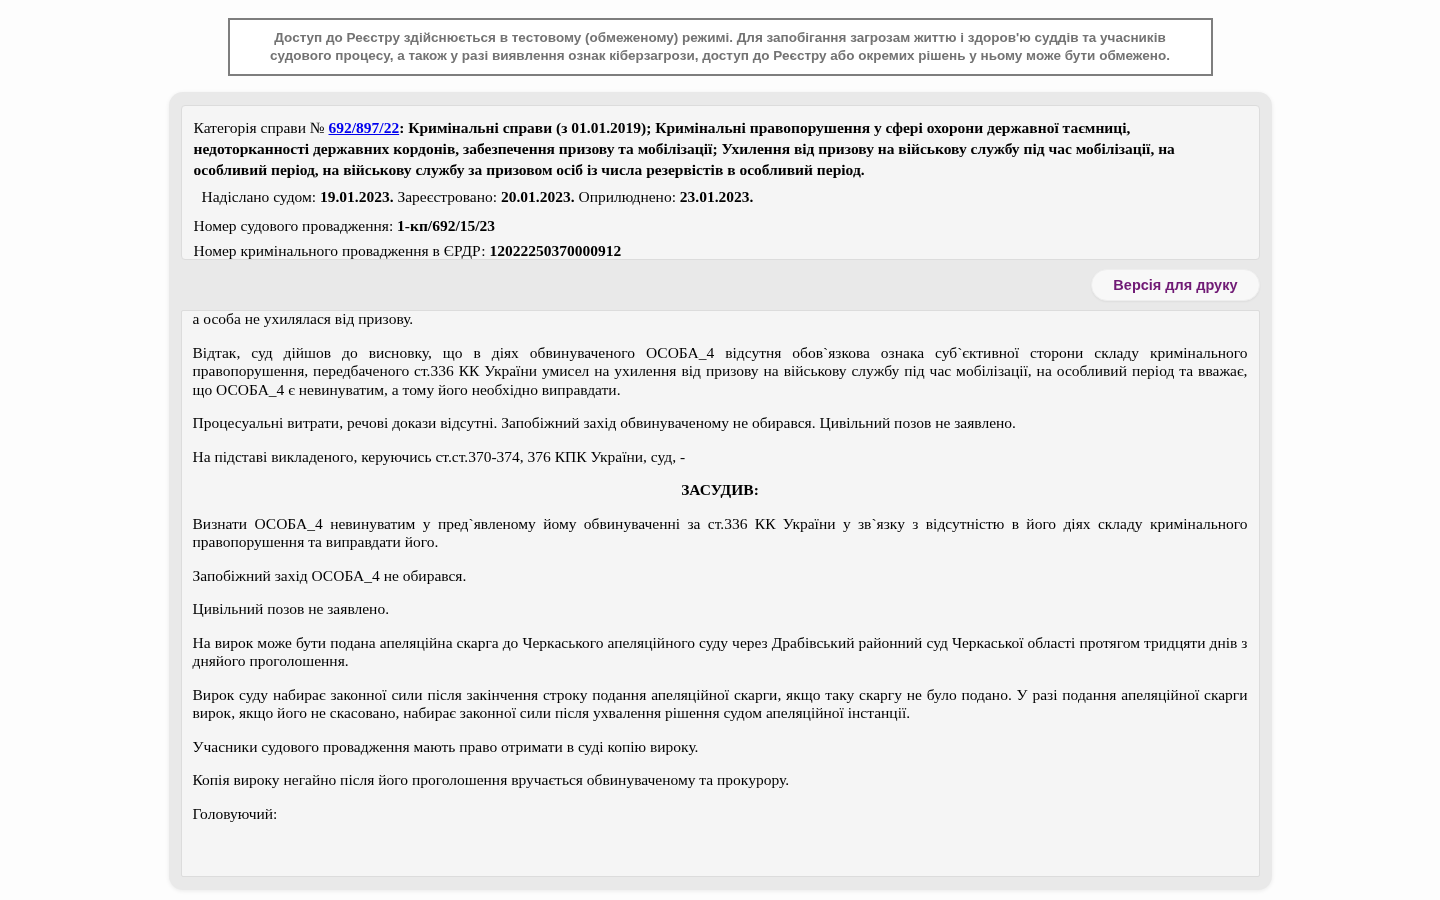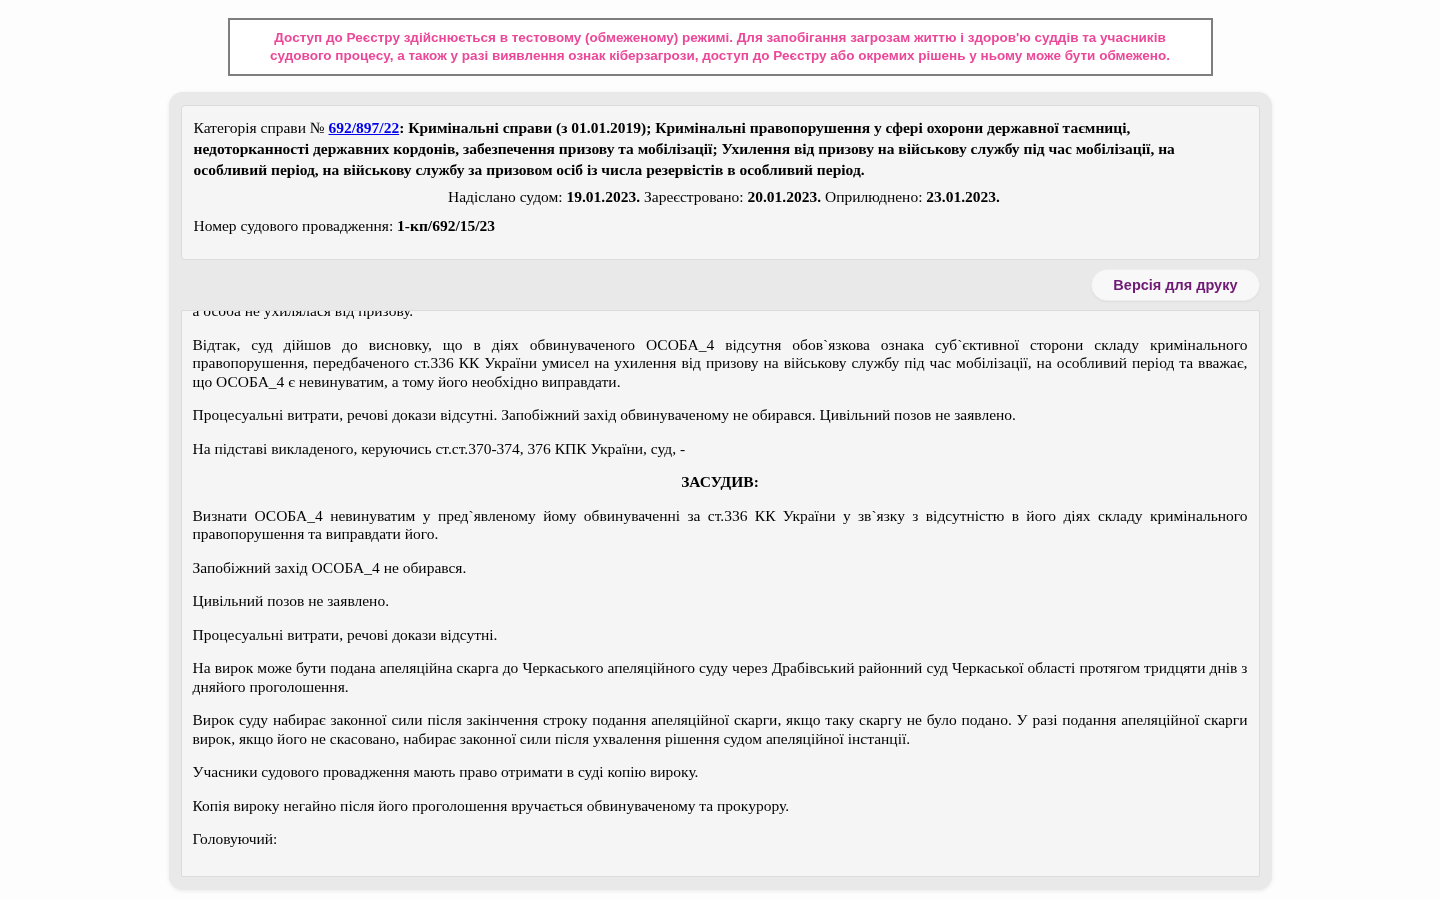--- a/index.html
+++ b/index.html
@@ -12,21 +12,21 @@
   
   .banner {
     width: 985px;
     margin: 18px auto 0 auto;
     background: #ffffff;
     border: 2px solid #7e7e7e;
     padding: 9px 28px;
     text-align: center;
   }
   .banner-text {
-    color: #ec4899;
+    color: #737373;
     font-weight: bold;
     font-size: 13.5px;
     line-height: 18px;
     font-family: "Liberation Sans", sans-serif;
   }
   
   .card {
     width: 1103px;
     height: 798px;
     margin: 16px auto 0 auto;
@@ -41,21 +41,21 @@
     border: 1px solid #dcdcdc;
     border-radius: 4px;
     padding: 11px 12px 12px 12px;
     height: 155px;
     font-family: "Liberation Serif", serif;
     font-size: 15.5px;
     color: #000;
   }
   .case-category { margin: 0 0 7px 0; line-height: 21px; }
   .case-line { margin: 0 0 5px 0; line-height: 20px; }
-  .case-line.dates { margin: 0 0 9px 8px; text-align: center; }
+  .case-line.dates { margin: 0 0 9px 8px; }
   .case-link {
     color: #0000ee;
     font-weight: bold;
     text-decoration: underline;
     cursor: pointer;
   }
   .case-info b { font-weight: bold; }
   
   .toolbar-row {
     height: 50px;
@@ -86,21 +86,21 @@
   }
   .doc {
     margin-top: -9px;
     font-family: "Liberation Serif", serif;
     font-size: 15.5px;
     line-height: 18.5px;
     color: #000;
     text-align: justify;
   }
   .doc p { margin: 15px 0; }
-  .doc p:first-child { margin-top: 0; }
+  .doc p:first-child { margin-top: 8px; }
   .verdict-heading {
     text-align: center;
     font-weight: bold;
   }
 </style>
 </head>
 <body>
 
 <div class="banner">
   <div class="banner-text">Доступ до Реєстру здійснюється в тестовому (обмеженому) режимі. Для запобігання загрозам життю і здоров'ю суддів та учасників судового процесу, а також у разі виявлення ознак кіберзагрози, доступ до Реєстру або окремих рішень у ньому може бути обмежено.</div>
@@ -118,37 +118,40 @@
       <b>19.01.2023.</b>
       <span>Зареєстровано:</span>
       <b>20.01.2023.</b>
       <span>Оприлюднено:</span>
       <b>23.01.2023.</b>
     </p>
     <p class="case-line">
       <span>Номер судового провадження:</span>
       <b>1-кп/692/15/23</b>
     </p>
+    <p class="case-line">
+      <span>Номер кримінального провадження в ЄРДР:</span>
+      <b>12022250370000912</b>
+    </p>
   </div>
 
   <div class="toolbar-row">
     <button class="print-btn">Версія для друку</button>
   </div>
 
   <div class="content-box">
     <div class="doc">
       <p>а особа не ухилялася від призову.</p>
       <p>Відтак, суд дійшов до висновку, що в діях обвинуваченого ОСОБА_4 відсутня обов`язкова ознака суб`єктивної сторони складу кримінального правопорушення, передбаченого ст.336 КК України умисел на ухилення від призову на військову службу під час мобілізації, на особливий період та вважає, що ОСОБА_4 є невинуватим, а тому його необхідно виправдати.</p>
       <p>Процесуальні витрати, речові докази відсутні. Запобіжний захід обвинуваченому не обирався. Цивільний позов не заявлено.</p>
       <p>На підставі викладеного, керуючись ст.ст.370-374, 376 КПК України, суд, -</p>
       <p class="verdict-heading">ЗАСУДИВ:</p>
       <p>Визнати ОСОБА_4 невинуватим у пред`явленому йому обвинуваченні за ст.336 КК України у зв`язку з відсутністю в його діях складу кримінального правопорушення та виправдати його.</p>
       <p>Запобіжний захід ОСОБА_4 не обирався.</p>
       <p>Цивільний позов не заявлено.</p>
-      <p>Процесуальні витрати, речові докази відсутні.</p>
       <p>На вирок може бути подана апеляційна скарга до Черкаського апеляційного суду через Драбівський районний суд Черкаської області протягом тридцяти днів з дняйого проголошення.</p>
       <p>Вирок суду набирає законної сили після закінчення строку подання апеляційної скарги, якщо таку скаргу не було подано. У разі подання апеляційної скарги вирок, якщо його не скасовано, набирає законної сили після ухвалення рішення судом апеляційної інстанції.</p>
       <p>Учасники судового провадження мають право отримати в суді копію вироку.</p>
       <p>Копія вироку негайно після його проголошення вручається обвинуваченому та прокурору.</p>
       <p>Головуючий:</p>
     </div>
   </div>
 
 </div>
 

